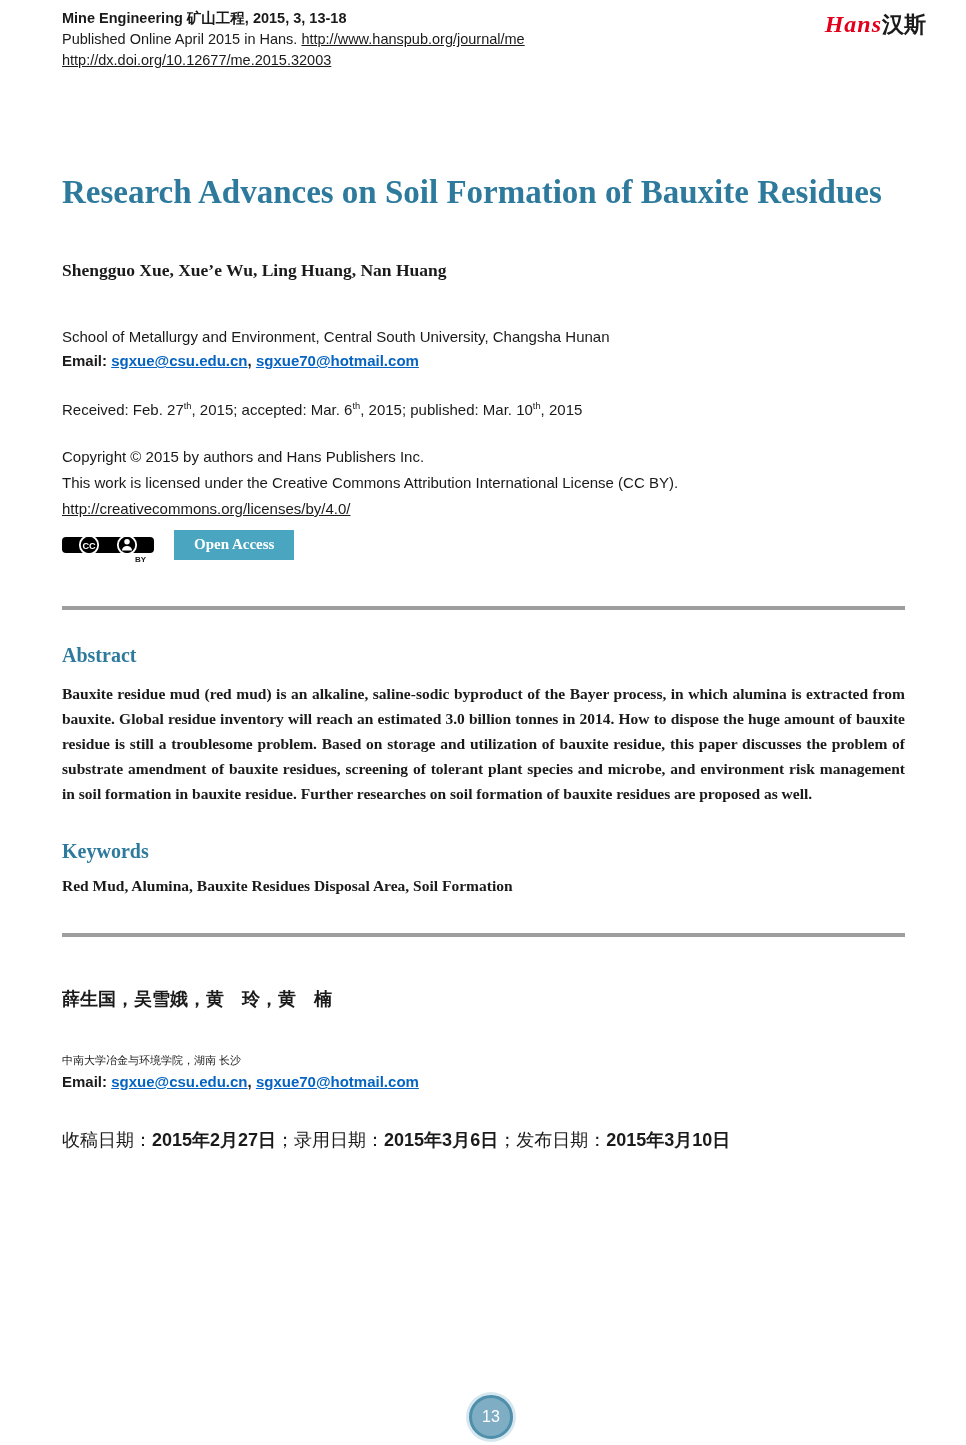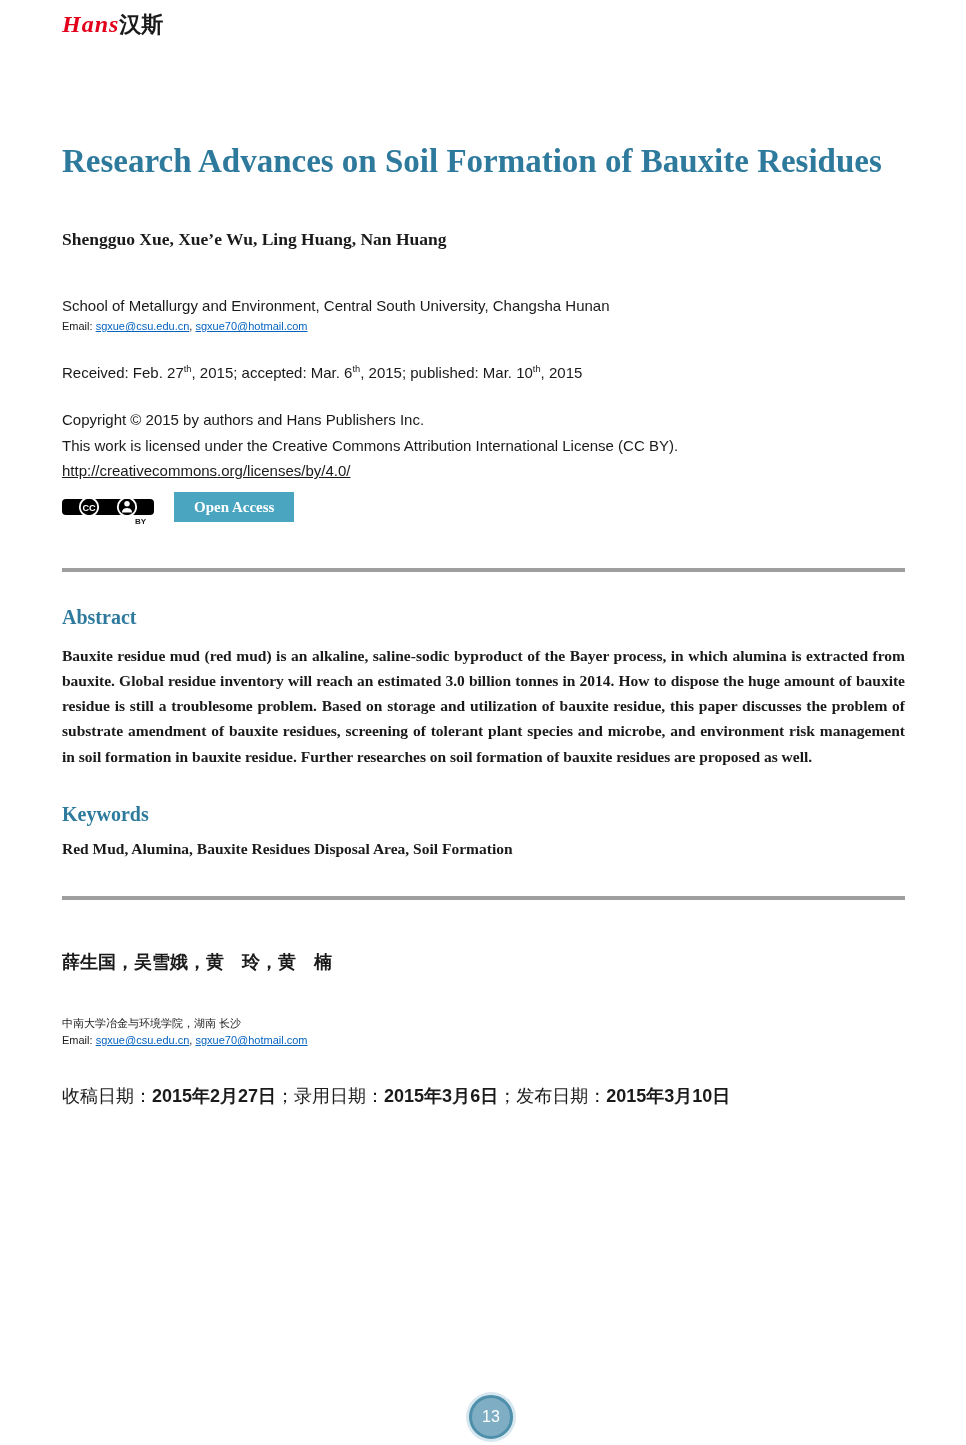--- a/index.html
+++ b/index.html
@@ -47,21 +47,21 @@
   }
 
   .authors {
     margin-top: 42px;
     font-family: "Liberation Serif", "DejaVu Serif", serif;
     font-weight: bold;
     font-size: 17.5px;
   }
 
   .affil { margin-top: 44px; font-size: 15px; line-height: 1.6; }
-  .email-line { font-size: 11px; line-height: 1.6; }
+  .email-line { font-size: 15px; line-height: 1.6; font-weight: bold; }
 
   .dates-line { margin-top: 28px; font-size: 15px; }
   .dates-line sup { font-size: 0.62em; }
 
   .copyright { margin-top: 26px; font-size: 15px; line-height: 1.72; }
 
   .badges { margin-top: 8px; display: flex; align-items: center; gap: 20px; }
   .cc-badge {
     position: relative;
     width: 92px; height: 16px;
@@ -146,20 +146,29 @@
     font-size: 16px;
     display: flex; align-items: center; justify-content: center;
   }
 </style>
 </head>
 <body>
 
 <div class="page">
 
   <header class="hdr">
+    <div class="hdr-left">
+      <div class="hdr-line1">Mine Engineering 矿山工程, 2015, 3, 13-18</div>
+      <div class="hdr-line2">
+        <span>Published Online April 2015 in Hans. </span><a class="link-dark">http://www.hanspub.org/journal/me</a>
+      </div>
+      <div class="hdr-line3">
+        <a class="link-dark">http://dx.doi.org/10.12677/me.2015.32003</a>
+      </div>
+    </div>
     <div class="logo">
       <span class="logo-en">Hans</span><span class="logo-cn">汉斯</span>
     </div>
   </header>
 
   <main class="main">
 
     <h1 class="title">Research Advances on Soil Formation of Bauxite Residues</h1>
 
     <div class="authors">Shengguo Xue, Xue’e Wu, Ling Huang, Nan Huang</div>

